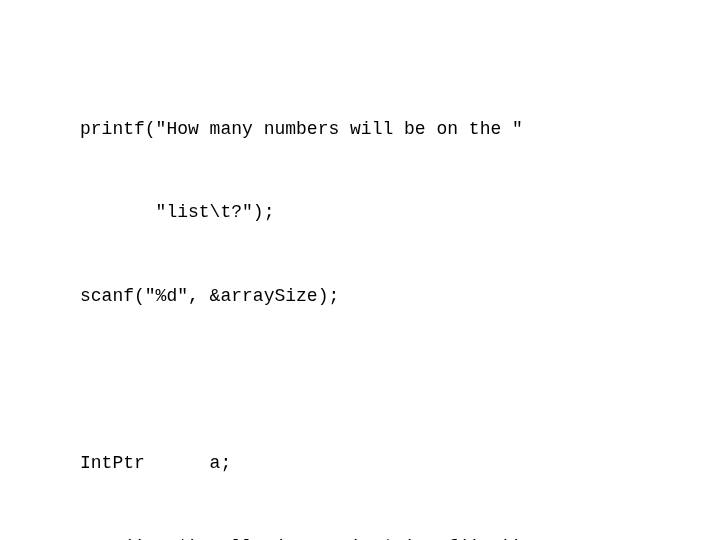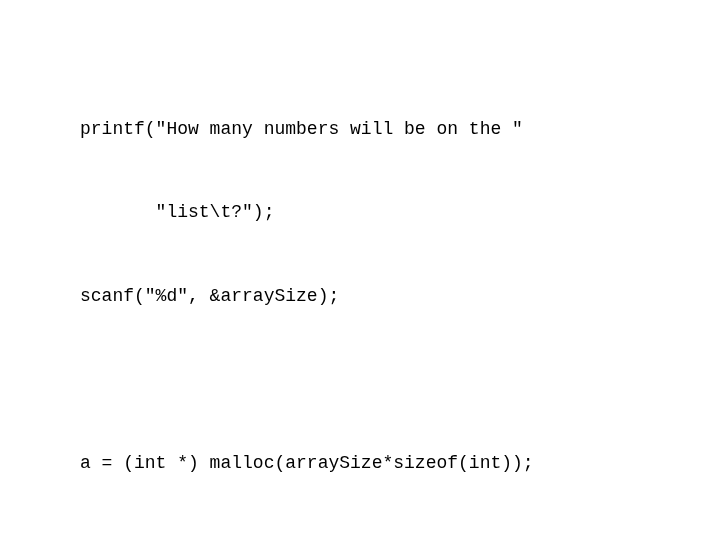--- a/index.html
+++ b/index.html
@@ -37,19 +37,20 @@
     }
   </style>
 </head>
 <body>
 
 <div class="code-container">
   <span class="code-block">printf("How many numbers will be on the "</span>
   <span class="code-block">       "list\t?");</span>
   <span class="code-block">scanf("%d", &amp;arraySize);</span>
   <span class="blank-line"></span>
+  <span class="code-block">IntPtr      a;</span>
   <span class="code-block">a = (int *) malloc(arraySize*sizeof(int));</span>
   
   
   
   
   
 </div>
 
 </body></html>

